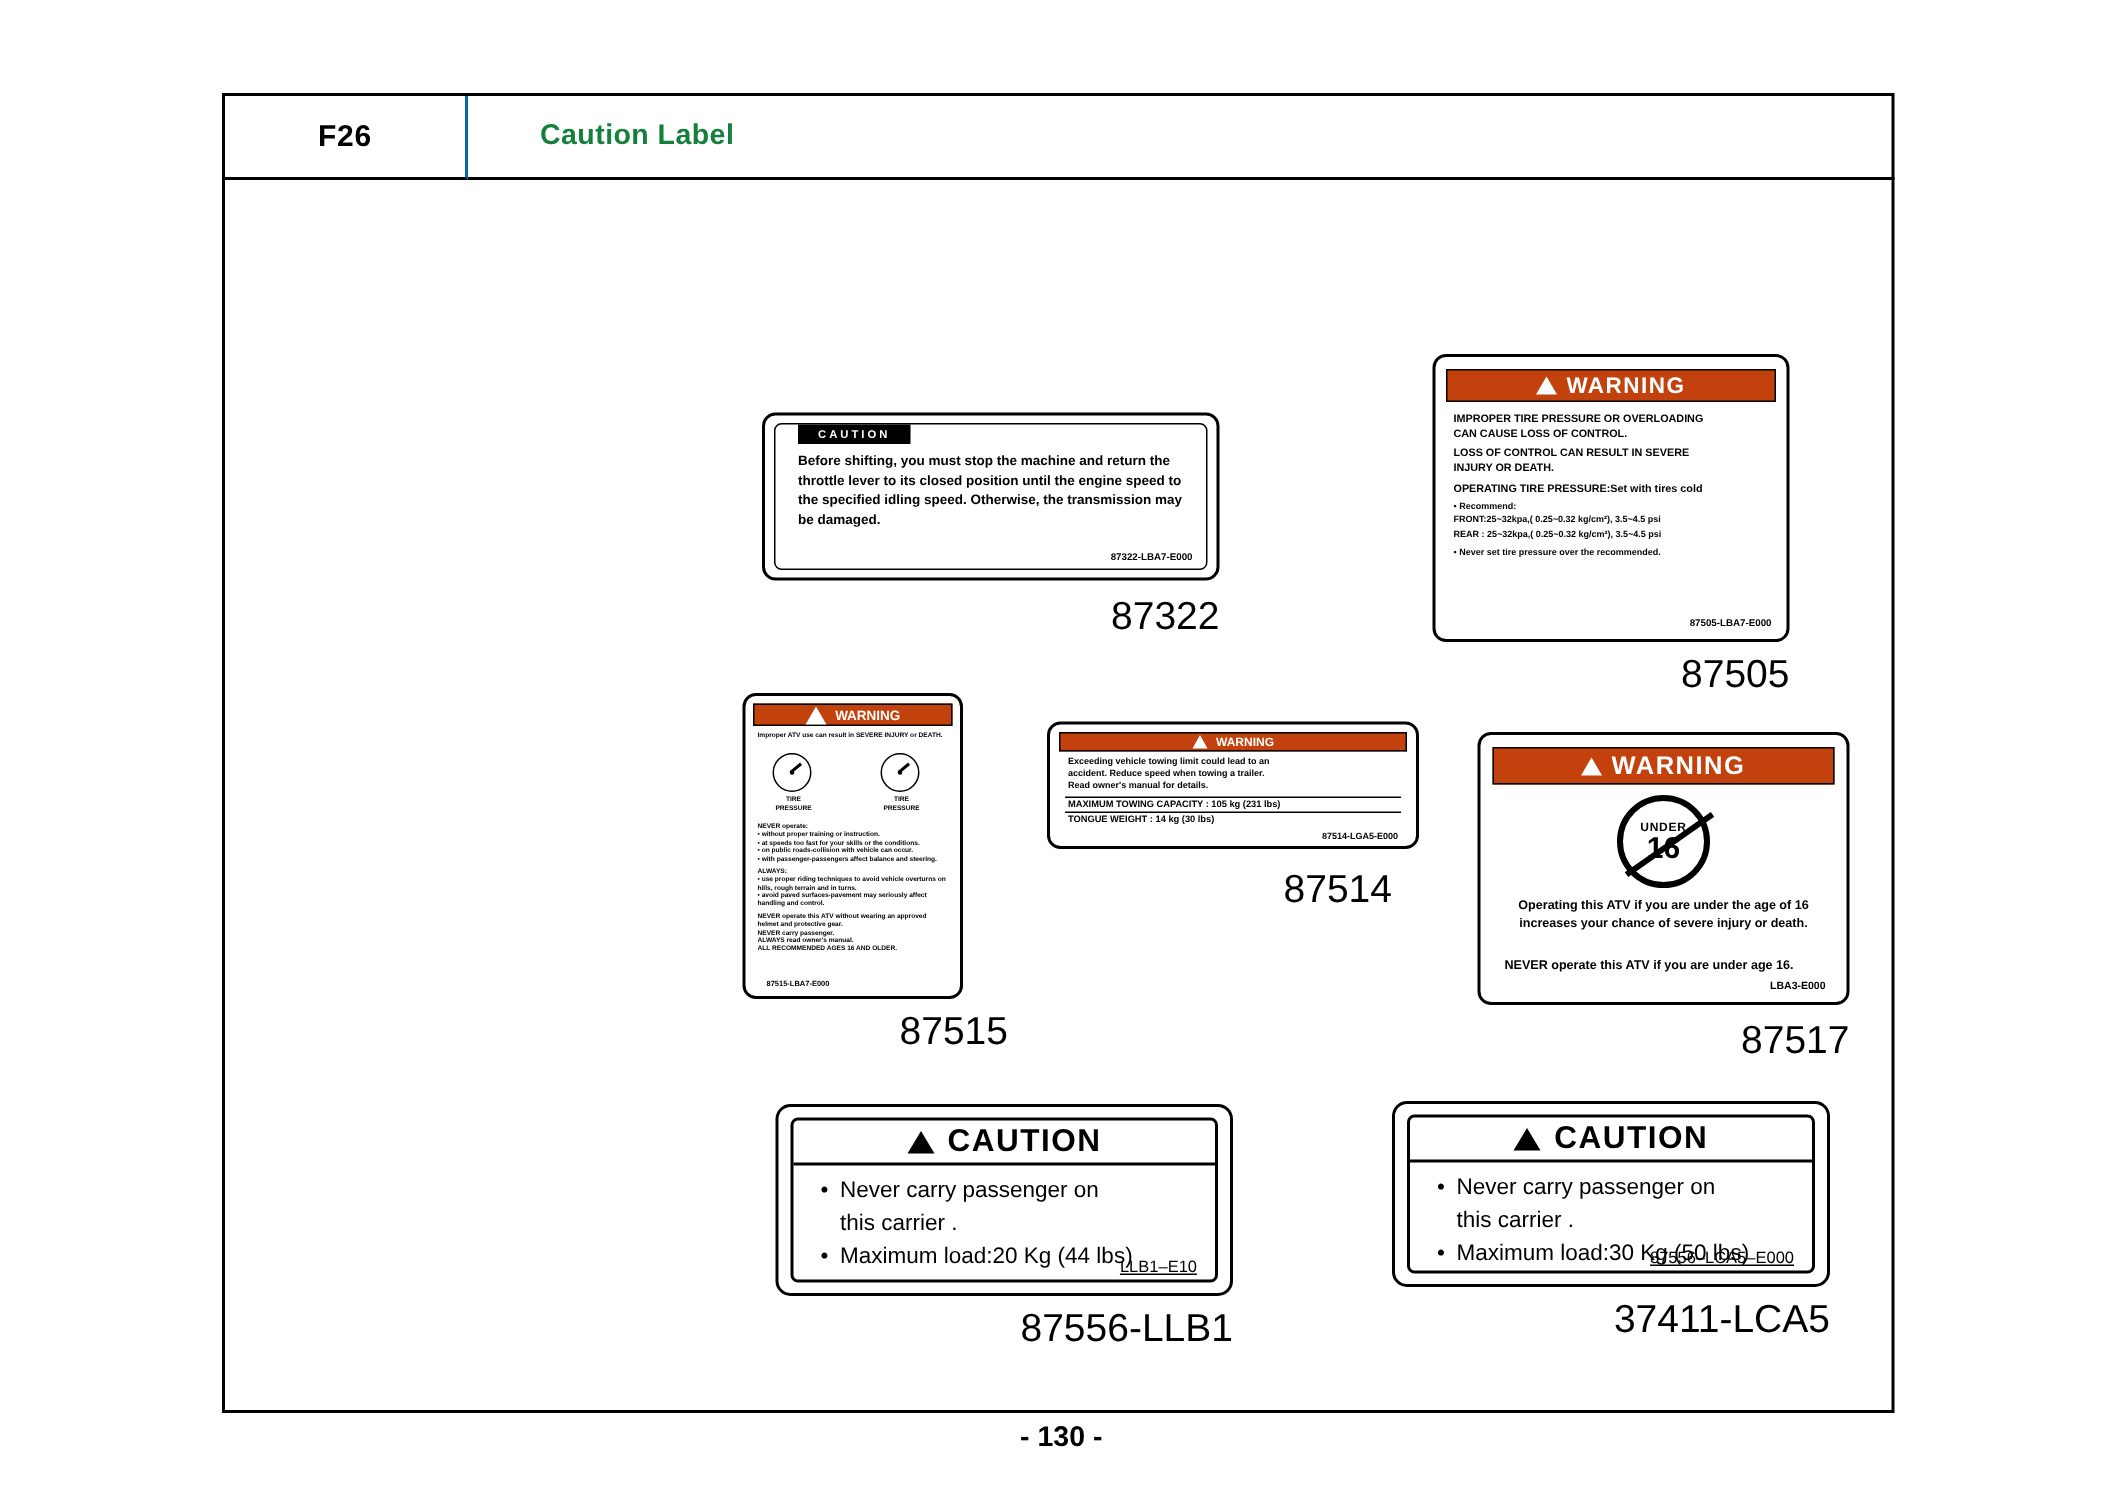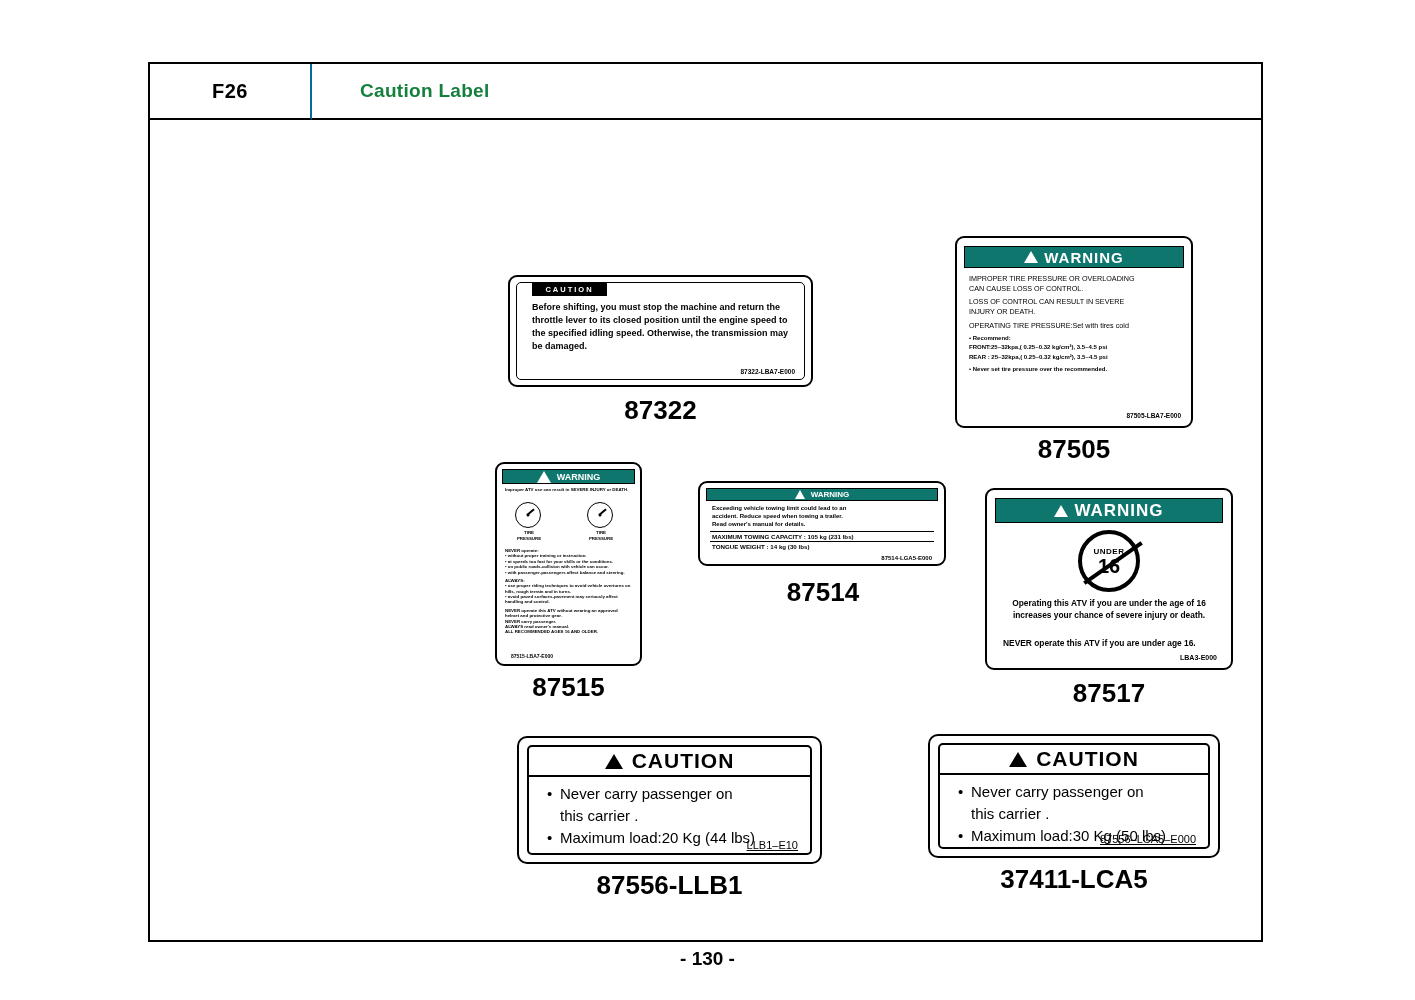--- a/index.html
+++ b/index.html
@@ -82,30 +82,30 @@
   .label-box {
     position: relative;
     background: #fff;
     border: 2px solid #000;
     border-radius: 9px;
     width: 100%; height: 100%;
     overflow: hidden;
   }
   .part-no {
     position: absolute;
-    text-align: center;
+    text-align: right;
     font-size: 26px;
-    font-weight: bold;
+    font-weight: normal;
     color: #000;
     white-space: nowrap;
   }
 
   
   .band {
-    background: #0f766e;
+    background: #c2410c;
     color: #fff;
     display: flex;
     align-items: center;
     justify-content: center;
     font-weight: bold;
   }
   .band .tri {
     display: inline-block;
     width: 0; height: 0;
     border-left: 7px solid transparent;
@@ -118,21 +118,21 @@
     display: inline-block;
     width: 0; height: 0;
     border-left: 7px solid transparent;
     border-right: 7px solid transparent;
     border-bottom: 12px solid #000;
     margin-right: 6px;
   }
 
   .tiny {
     font-size: 7.2px;
-    font-weight: normal;
+    font-weight: bold;
     line-height: 1.32;
     color: #000;
     font-family: "Liberation Sans", sans-serif;
   }
   .tiny2 {
     font-size: 6px;
     font-weight: bold;
     line-height: 1.3;
     color: #000;
   }

